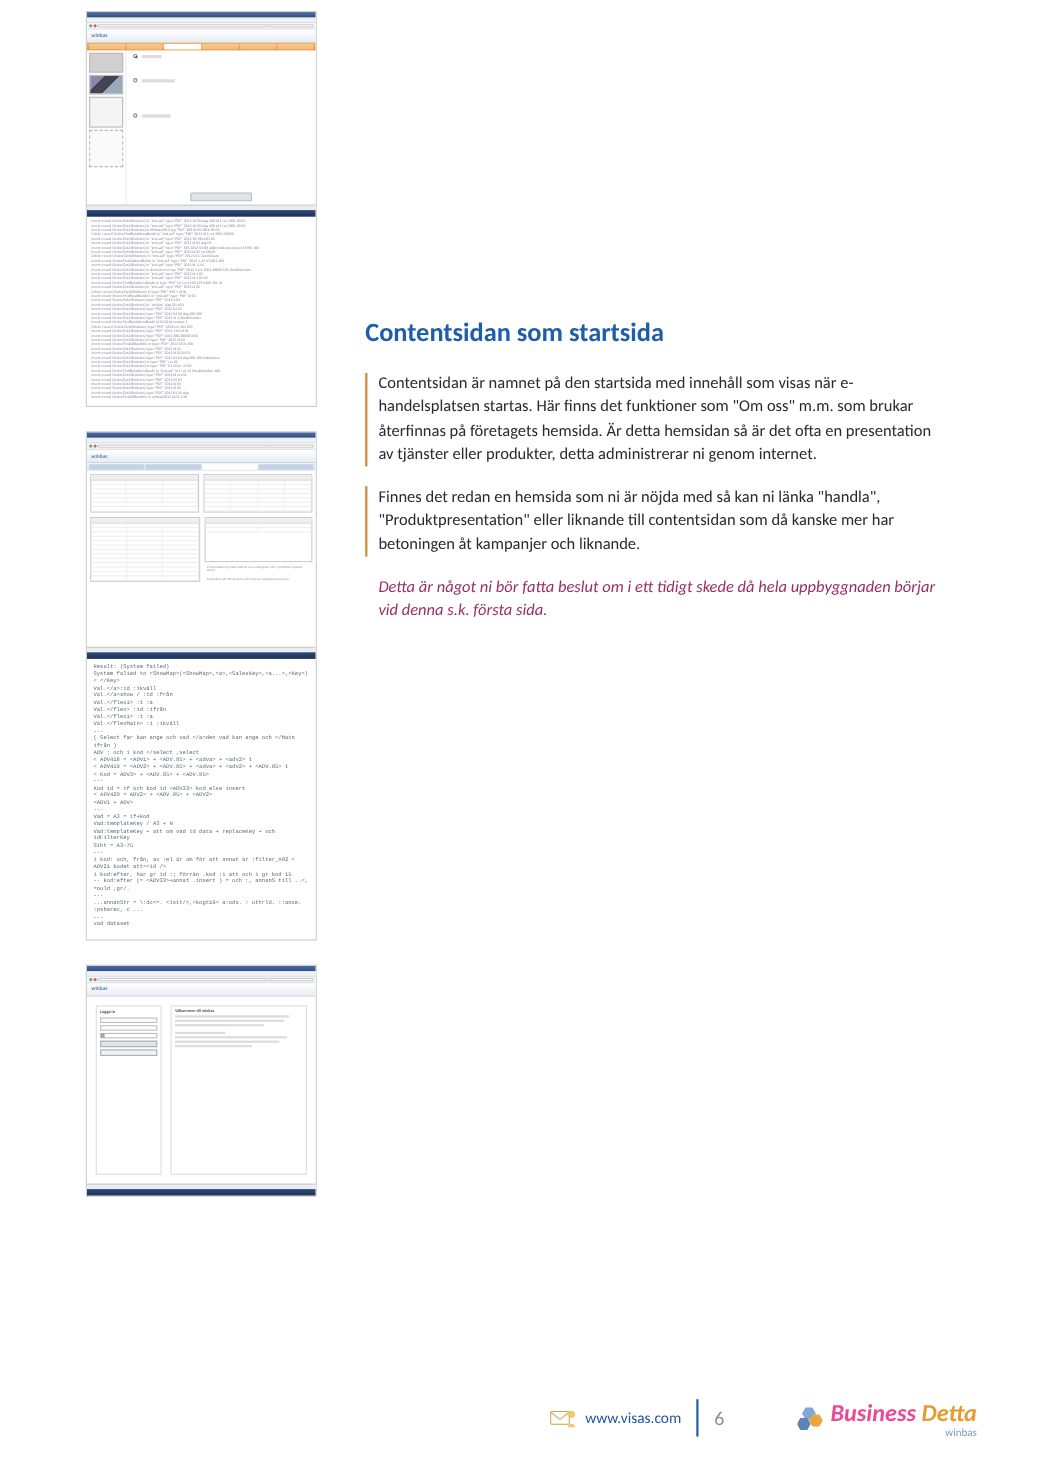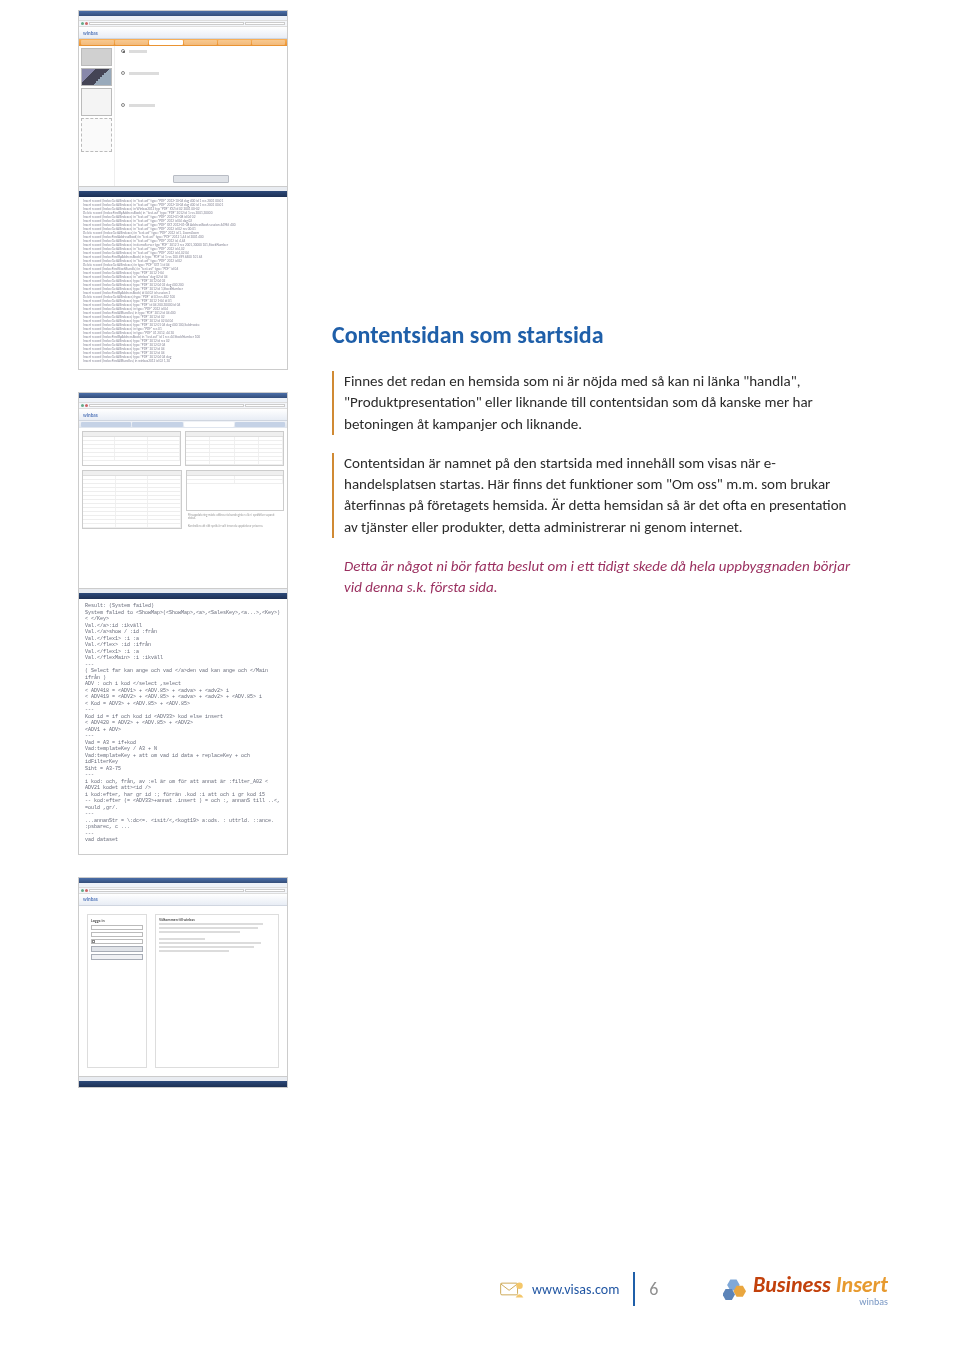--- a/index.html
+++ b/index.html
@@ -102,21 +102,21 @@
   .loginbox { border:0.3px solid #ddd; width:60px; padding:3px; font-size:3.5px; display:flex; flex-direction:column; gap:2px;}
   .loginbox .hd { font-weight:bold; color:#555; font-size:4px;}
   .inp { height:5px; border:0.3px solid #bbb; background:#fff;}
   .lbtn { height:6px; background:#e0e3e8; border:0.5px solid #a8adb6;}
   .infobox { flex:1; border:0.3px solid #ddd; padding:3px; font-size:3px; line-height:3.8px; color:#888;}
 
   
   .right-col {
     position: absolute;
     left: 332px;
-    top: 320px;
+    top: 288px;
     width: 530px;
   }
   .heading {
     color: #1f5fa9;
     font-size: 24px;
     font-weight: 600;
     margin-bottom: 22px;
   }
   .para {
     border-left: 2px solid #d08a34;
@@ -161,21 +161,21 @@
   .divider {
     width:2px; height:34px; background:#1f5fa9; margin:0 14px;
   }
   .pagenum {
     color:#8f8f8f; font-size:18px;
   }
   .brand {
     display:flex; align-items:center; gap:6px; margin-left:auto;
     font-size:22px; font-style:italic; font-weight:600;
   }
-  .brand .b { color:#c2410c;}
+  .brand .b { color:#ec4899;}
   .brand .o { color:#e79a2f;}
   .brand-sub { font-size:10px; color:#7a98c4; font-style:normal; font-weight:400; display:block; text-align:right; margin-top:-3px;}
   .hex {width:24px;height:22px;display:inline-block;}
   .hex svg{width:100%;height:100%;}
 </style>
 </head>
 <body>
 
 <div class="left-col">
 
@@ -525,22 +525,22 @@
       </div>
     </div>
     <div class="mini-status"></div>
     <div class="mini-task"></div>
   </div>
 
 </div>
 
 <div class="right-col">
   <div class="heading">Contentsidan som startsida</div>
+  <div class="para">Contentsidan är namnet på den startsida med innehåll som visas när e-handelsplatsen startas. Här finns det funktioner som "Om oss" m.m. som brukar återfinnas på företagets hemsida. Är detta hemsidan så är det ofta en presentation av tjänster eller produkter, detta administrerar ni genom internet.</div>
   <div class="para">Finnes det redan en hemsida som ni är nöjda med så kan ni länka "handla", "Produktpresentation" eller liknande till contentsidan som då kanske mer har betoningen åt kampanjer och liknande.</div>
-  <div class="para">Contentsidan är namnet på den startsida med innehåll som visas när e-handelsplatsen startas. Här finns det funktioner som "Om oss" m.m. som brukar återfinnas på företagets hemsida. Är detta hemsidan så är det ofta en presentation av tjänster eller produkter, detta administrerar ni genom internet.</div>
   <div class="note-text">Detta är något ni bör fatta beslut om i ett tidigt skede då hela uppbyggnaden börjar vid denna s.k. första sida.</div>
 </div>
 
 <div class="footer">
   <div class="footer-left">
     <span class="mail-icon">
       <svg viewBox="0 0 40 30">
         <rect x="1" y="6" width="26" height="18" rx="2" fill="#fff" stroke="#c9a24a" stroke-width="1.4"></rect>
         <polyline points="1,7 14,17 27,7" fill="none" stroke="#c9a24a" stroke-width="1.4"></polyline>
         <circle cx="30" cy="10" r="5" fill="#f4c76a"></circle>
@@ -555,17 +555,17 @@
   <span class="brand">
     <span class="hex">
       <svg viewBox="0 0 30 28">
         <polygon points="9,2 17,2 21,9 17,16 9,16 5,9" fill="#7fa8d8"></polygon>
         <polygon points="17,10 25,10 29,17 25,24 17,24 13,17" fill="#e9a63f"></polygon>
         <polygon points="3,14 11,14 15,21 11,28 3,28 -1,21" fill="#5c84b8"></polygon>
       </svg>
     </span>
     <span>
       <span class="b">Business</span>
-      <span class="o">Insert</span>
+      <span class="o">Detta</span>
       <span class="brand-sub">winbas</span>
     </span>
   </span>
 </div>
 
 </body></html>

